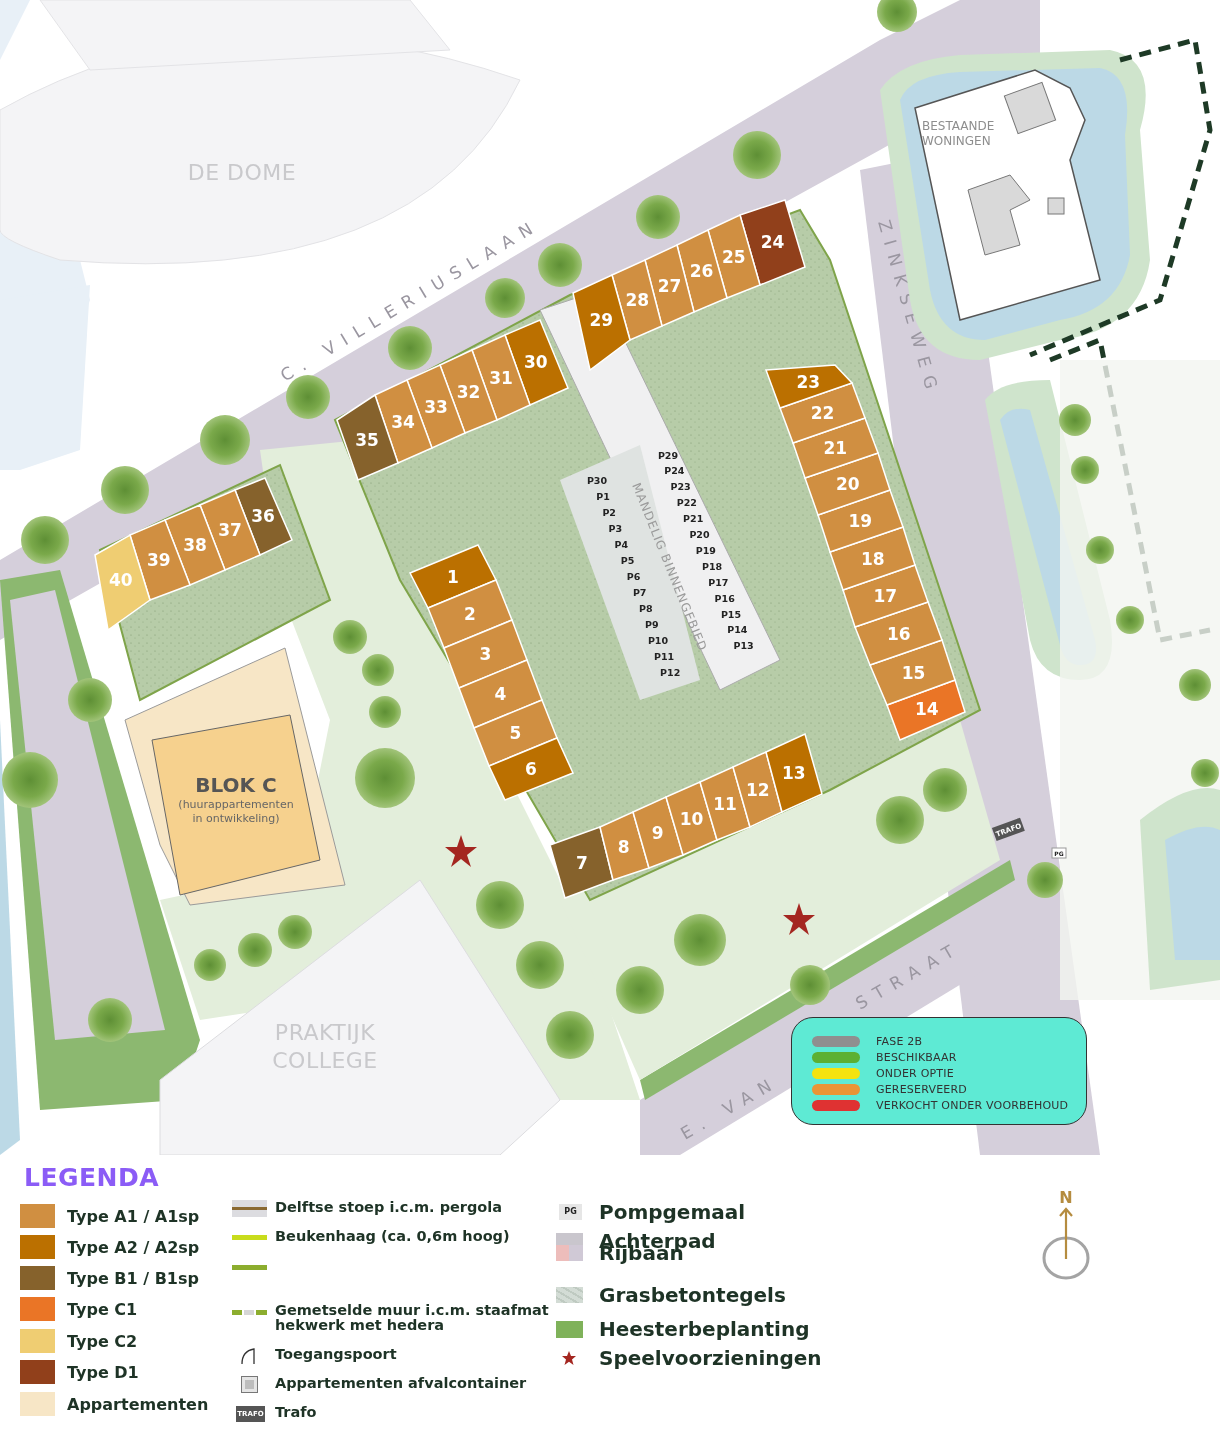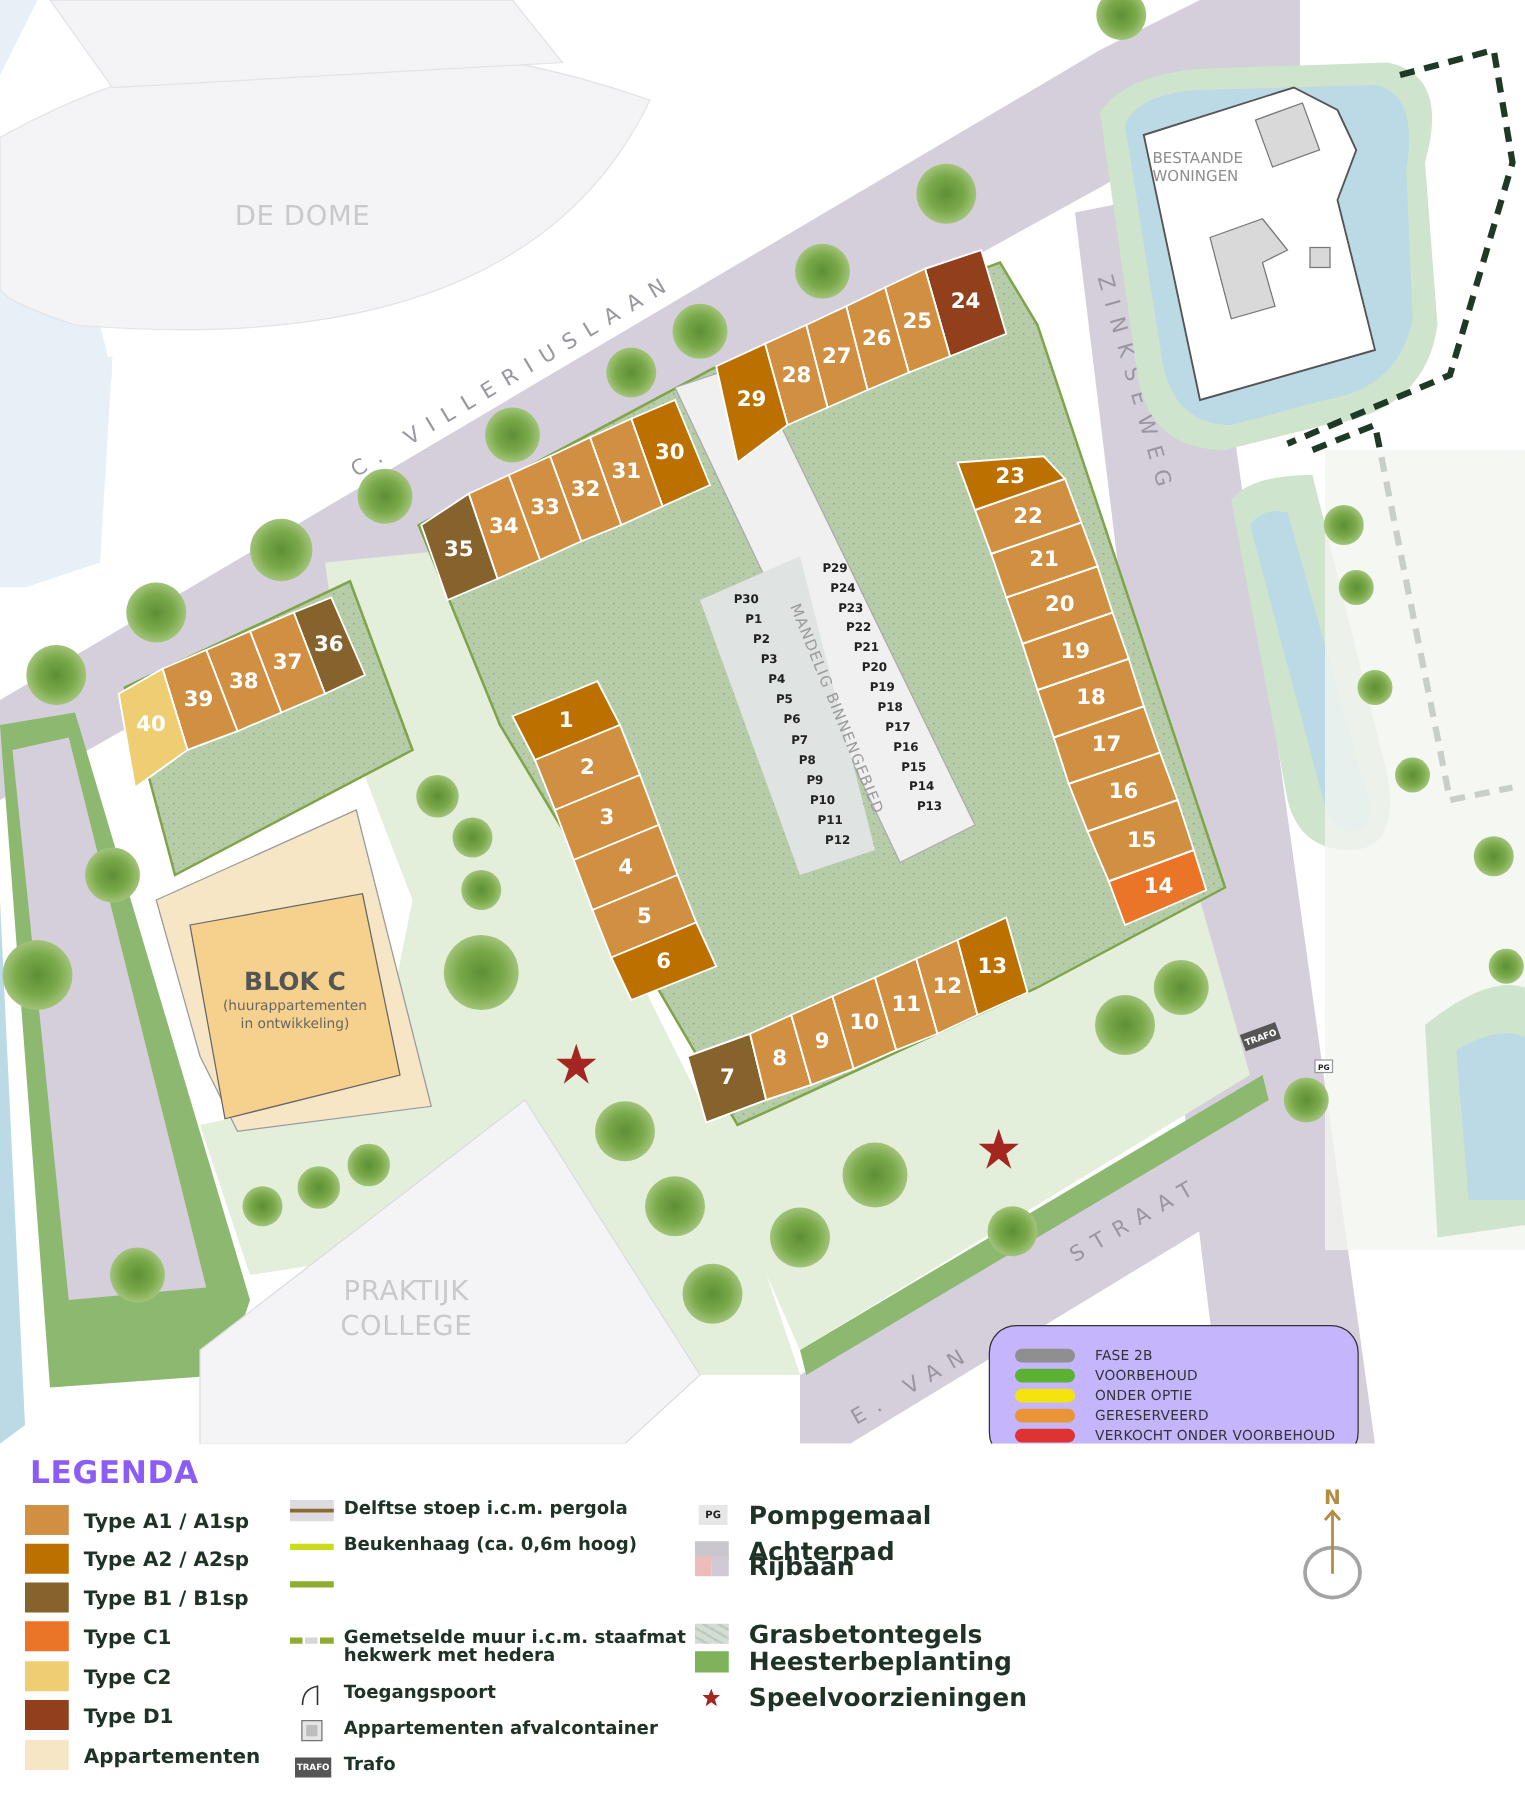--- a/index.html
+++ b/index.html
@@ -6,21 +6,21 @@
   body{width:1220px;height:1440px;position:relative;overflow:hidden;font-family:"Liberation Sans","DejaVu Sans",sans-serif;}
   #map{position:absolute;left:0;top:0;width:1220px;height:1155px;overflow:hidden;background:#ffffff;}
   #map svg{position:absolute;left:0;top:0;}
   .unit-label{fill:#fff;font-family:"DejaVu Sans",sans-serif;font-weight:bold;font-size:17px;text-anchor:middle;dominant-baseline:central;}
   .p-label{fill:#222;font-family:"DejaVu Sans",sans-serif;font-weight:bold;font-size:9.5px;text-anchor:middle;dominant-baseline:central;}
   .place{fill:#c9c9cc;font-family:"DejaVu Sans",sans-serif;font-size:22px;text-anchor:middle;letter-spacing:0.5px;}
   .street{fill:#9a96a0;font-family:"DejaVu Sans",sans-serif;font-size:17px;letter-spacing:9px;}
   .small-place{fill:#8e8e8e;font-family:"DejaVu Sans",sans-serif;font-size:12px;}
 
   
-  #status-legend{position:absolute;left:791px;top:1017px;width:296px;height:108px;background:#c4b5fd;border:1.5px solid #333;border-radius:22px;box-sizing:border-box;margin-top:43px;}
+  #status-legend{position:absolute;left:791px;top:1017px;width:296px;height:108px;background:#5eead4;border:1.5px solid #333;border-radius:22px;box-sizing:border-box;}
   #status-legend .row{position:absolute;left:20px;height:14px;display:flex;align-items:center;}
   #status-legend .pill{width:48px;height:11px;border-radius:6px;margin-right:16px;}
   #status-legend .txt{font-size:11px;color:#333;letter-spacing:0.2px;font-family:"DejaVu Sans",sans-serif;}
 
   
   #legend{position:absolute;left:0;top:1155px;width:1220px;height:285px;background:#fff;}
   #legend-title{position:absolute;left:24px;top:8px;font-size:25px;font-weight:bold;color:#8b5cf6;letter-spacing:0.5px;font-family:"DejaVu Sans",sans-serif;}
   .type-row{position:absolute;left:20px;height:24px;display:flex;align-items:center;}
   .type-swatch{width:35px;height:24px;margin-right:12px;}
   .type-label{font-size:16px;font-weight:bold;color:#1e3326;font-family:"DejaVu Sans",sans-serif;}
@@ -357,21 +357,21 @@
       </g>
 </svg>
 
 <div id="status-legend">
   <div class="row" style="top:16px">
         <span class="pill" style="background:#8f8f8f"></span>
         <span class="txt">FASE 2B</span>
       </div>
   <div class="row" style="top:32px">
         <span class="pill" style="background:#5cb032"></span>
-        <span class="txt">VOORBEHOUD</span>
+        <span class="txt">BESCHIKBAAR</span>
       </div>
   <div class="row" style="top:48px">
         <span class="pill" style="background:#f4e30f"></span>
         <span class="txt">ONDER OPTIE</span>
       </div>
   <div class="row" style="top:64px">
         <span class="pill" style="background:#e99436"></span>
         <span class="txt">GERESERVEERD</span>
       </div>
   <div class="row" style="top:80px">
@@ -472,21 +472,21 @@
       </span>
     <span class="misc-label">Achterpad</span>
   </div>
   <div class="misc-row" style="top:86px">
     <span class="misc-icon">
         <span style="position:absolute;left:0;top:0;width:13px;height:16px;background:#edbdbb"></span>
         <span style="position:absolute;left:13px;top:0;width:14px;height:16px;background:#d0c9d6"></span>
       </span>
     <span class="misc-label">Rijbaan</span>
   </div>
-  <div class="misc-row" style="top:140px">
+  <div class="misc-row" style="top:128px">
     <span class="misc-icon">
         <span style="position:absolute;left:0;top:0;width:27px;height:16px;background:repeating-linear-gradient(30deg,#d3dcd5 0 4px,#bfcac1 4px 6px)"></span>
       </span>
     <span class="misc-label">Grasbetontegels</span>
   </div>
   <div class="misc-row" style="top:162px">
     <span class="misc-icon">
         <span style="position:absolute;left:0;top:0;width:27px;height:17px;background:#7fb25a"></span>
       </span>
     <span class="misc-label">Heesterbeplanting</span>

